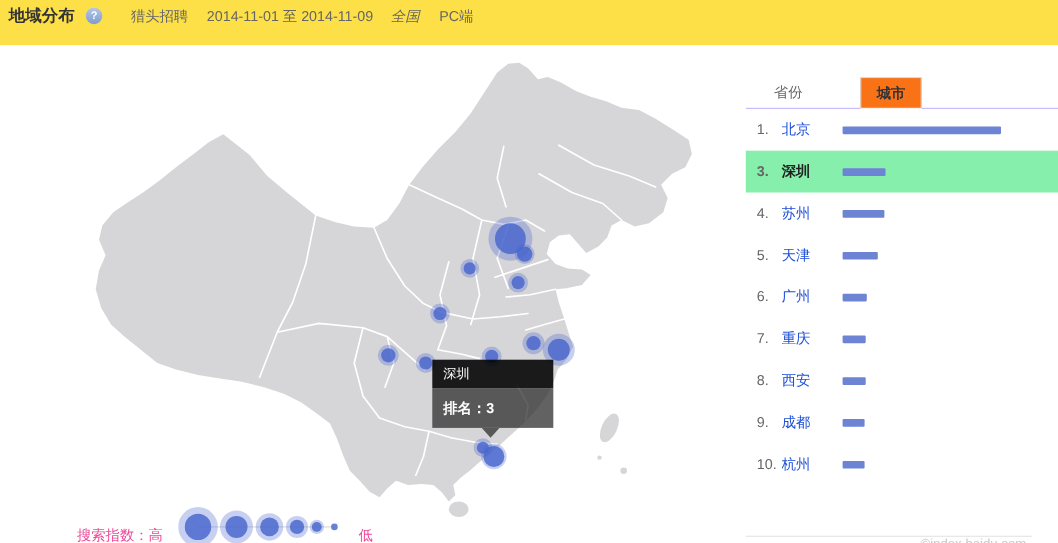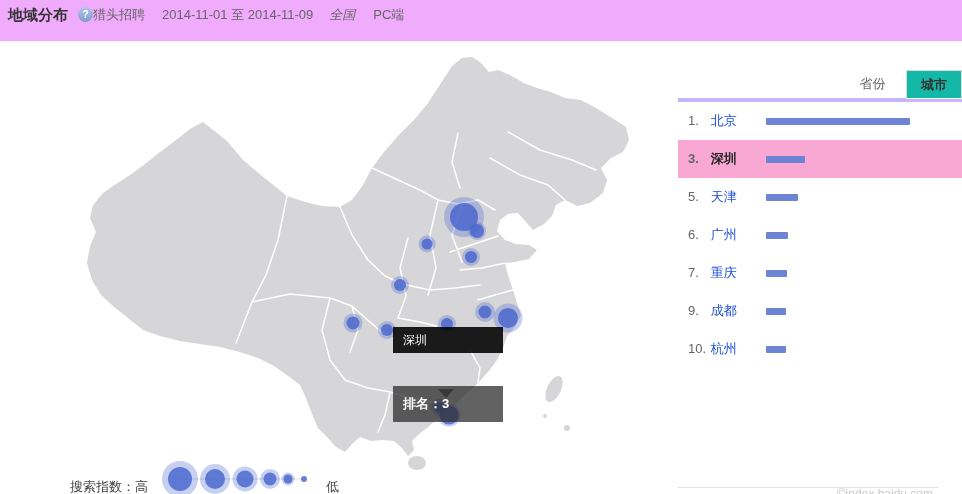--- a/index.html
+++ b/index.html
@@ -2,55 +2,55 @@
 <html><head>
 <meta charset="utf-8">
 <style>
   html,body{margin:0;padding:0;}
   body{
     width:962px;height:494px;position:relative;overflow:hidden;
     background:#fff;font-family:"Liberation Sans","DejaVu Sans",sans-serif;
     -webkit-font-smoothing:antialiased;
   }
   
-  .hdr{position:absolute;top:0;left:0;right:0;height:41px;background:#f0abfc;
+  .hdr{position:absolute;top:0;left:0;right:0;height:41px;background:#fde047;
        display:flex;align-items:flex-start;padding-top:6px;box-sizing:border-box;}
   .hdr .title{font-size:15px;font-weight:bold;color:#333;margin-left:8px;line-height:18px;}
   .help{width:15px;height:15px;border-radius:50%;margin:1px 0 0 10px;
         background:linear-gradient(#b3c6e8,#7e9ccf);color:#fff;font-size:10px;font-weight:bold;
         text-align:center;line-height:15px;cursor:pointer;}
   .hdr .meta{font-size:13px;color:#666;line-height:18px;}
-  .m1{text-align:right;} .m2{margin-left:17px;text-align:center;} .m3{margin-left:16px;font-style:italic;} .m4{margin-left:18px;}
+  .m1{margin-left:26px;text-align:right;} .m2{margin-left:17px;text-align:center;} .m3{margin-left:16px;font-style:italic;} .m4{margin-left:18px;}
   
   svg.map{position:absolute;left:0;top:0;}
   
   .tooltip{position:absolute;left:393px;top:327px;width:110px;z-index:5;color:#fff;}
   .tooltip .tt-head{height:26px;line-height:26px;padding-left:10px;font-size:12px;
                     background:rgba(0,0,0,0.88);}
   .tooltip .tt-body{height:36px;line-height:36px;padding-left:10px;font-size:13px;font-weight:bold;
-                    background:rgba(45,45,45,0.75);margin-top:33px;}
+                    background:rgba(45,45,45,0.75);}
   .tooltip .tt-arrow{position:absolute;left:45px;top:62px;width:0;height:0;
                      border-left:8px solid transparent;border-right:8px solid transparent;
                      border-top:9px solid rgba(45,45,45,0.75);}
   
   .legend{position:absolute;left:70px;top:461px;height:36px;display:flex;align-items:center;z-index:4;}
-  .legend .ltxt{font-size:13px;color:#404040;margin-top:15px;}
+  .legend .ltxt{font-size:13px;color:#ec4899;margin-top:15px;}
   .legend svg{margin:0 4px 0 14px;display:block;}
   
   .panel{position:absolute;left:678px;top:70px;width:284px;z-index:6;}
-  .tabs{display:flex;height:28px;border-bottom:4px solid #c4b5fd;padding-left:5px;box-sizing:content-box;justify-content:flex-end;}
+  .tabs{display:flex;height:28px;border-bottom:1px solid #c4b5fd;padding-left:5px;box-sizing:content-box;}
   .tab{width:67px;text-align:center;line-height:27px;font-size:13px;color:#666;cursor:pointer;}
-  .tab.active{width:54px;background:#14b8a6;border:1px solid #dcdcdc;border-bottom:1px solid #fff;
-              margin-bottom:-1px;color:#333;font-weight:bold;}
+  .tab.active{width:54px;background:#f97316;border:1px solid #dcdcdc;border-bottom:1px solid #fff;
+              margin-bottom:-1px;color:#333;font-weight:bold;margin-left:32px;}
   .rows{font-size:13px;}
   .row{height:38px;line-height:38px;position:relative;cursor:pointer;}
   .row .num{display:inline-block;width:19px;margin-left:10px;color:#666;}
   .row .city{color:#1d4ed8;}
   .row .bar{position:absolute;left:88px;top:16px;height:7px;border-radius:1px;}
-  .row.hl{background:#f9a8d4;font-weight:bold;}
+  .row.hl{background:#86efac;font-weight:bold;}
   .row.hl .city{color:#222;}
   
   .divider{position:absolute;left:678px;top:487px;width:260px;height:1px;background:#e3e3e3;}
   .watermark{position:absolute;right:29px;bottom:-7px;font-size:12px;color:#c9c9c9;z-index:7;}
 </style>
 </head>
 <body>
 
 <div class="hdr">
   <span class="title">地域分布</span>
@@ -135,32 +135,42 @@
     <span class="num">1.</span>
     <span class="city">北京</span>
     <span class="bar" style="width: 144px; background: rgb(109, 131, 211);"></span>
   </div>
       <div class="row hl">
     <span class="num">3.</span>
     <span class="city">深圳</span>
     <span class="bar" style="width: 39px; background: rgb(109, 131, 211);"></span>
   </div>
       <div class="row">
+    <span class="num">4.</span>
+    <span class="city">苏州</span>
+    <span class="bar" style="width: 38px; background: rgb(109, 131, 211);"></span>
+  </div>
+      <div class="row">
     <span class="num">5.</span>
     <span class="city">天津</span>
     <span class="bar" style="width: 32px; background: rgb(109, 131, 211);"></span>
   </div>
       <div class="row">
     <span class="num">6.</span>
     <span class="city">广州</span>
     <span class="bar" style="width: 22px; background: rgb(109, 131, 211);"></span>
   </div>
       <div class="row">
     <span class="num">7.</span>
     <span class="city">重庆</span>
+    <span class="bar" style="width: 21px; background: rgb(109, 131, 211);"></span>
+  </div>
+      <div class="row">
+    <span class="num">8.</span>
+    <span class="city">西安</span>
     <span class="bar" style="width: 21px; background: rgb(109, 131, 211);"></span>
   </div>
       <div class="row">
     <span class="num">9.</span>
     <span class="city">成都</span>
     <span class="bar" style="width: 20px; background: rgb(109, 131, 211);"></span>
   </div>
       <div class="row">
     <span class="num">10.</span>
     <span class="city">杭州</span>

